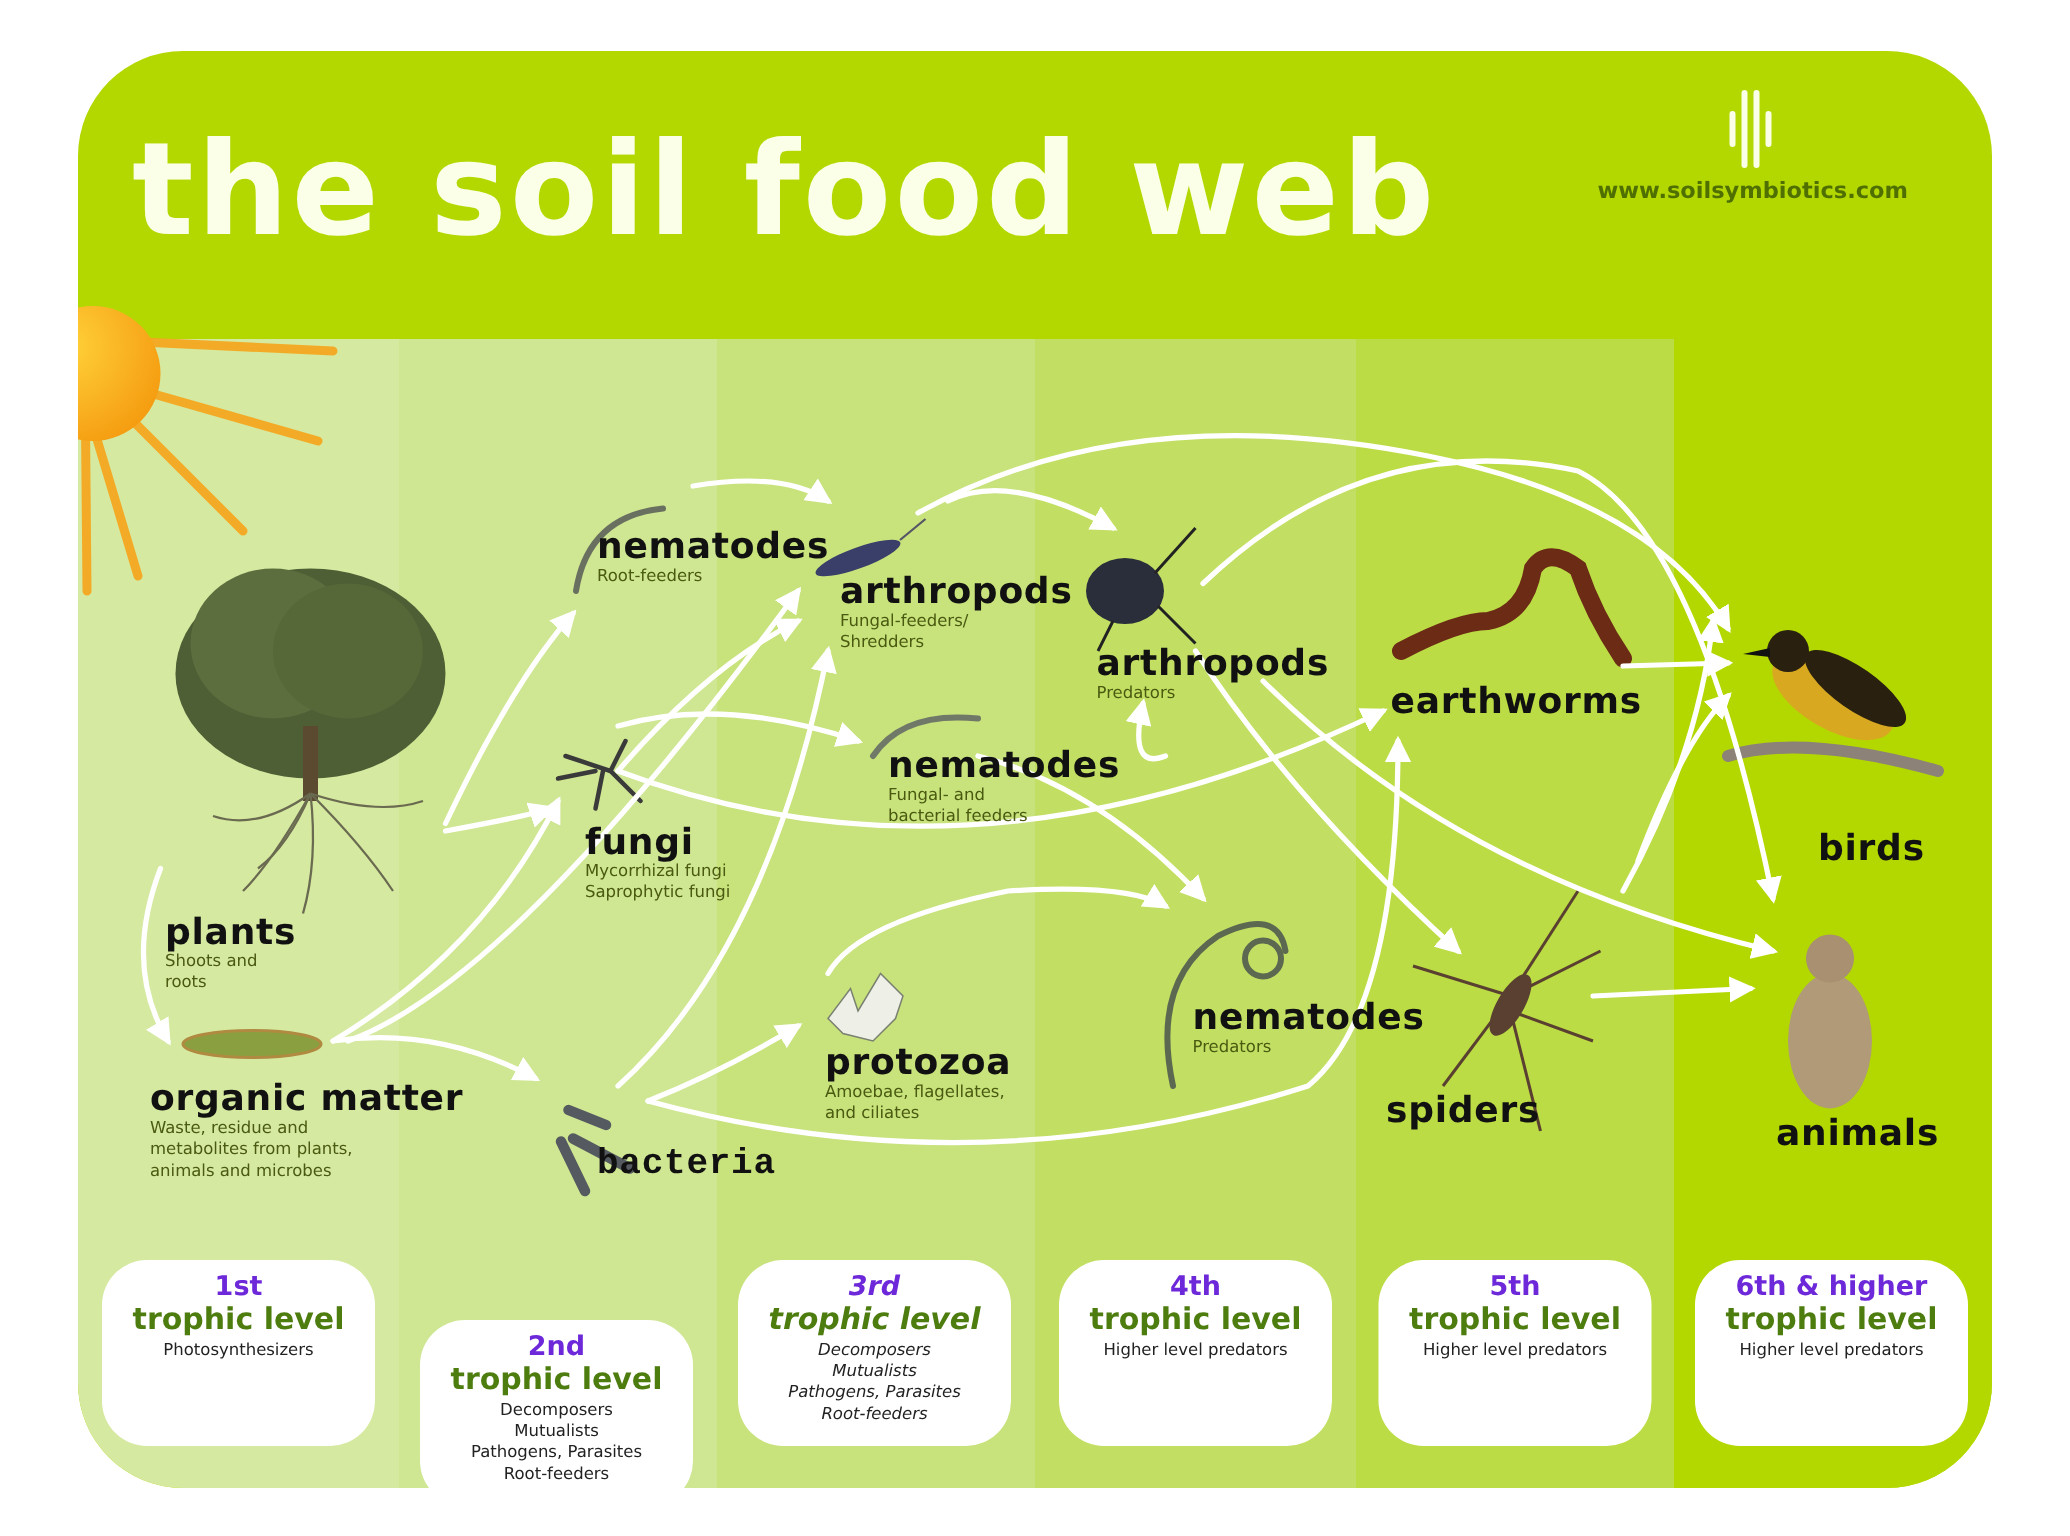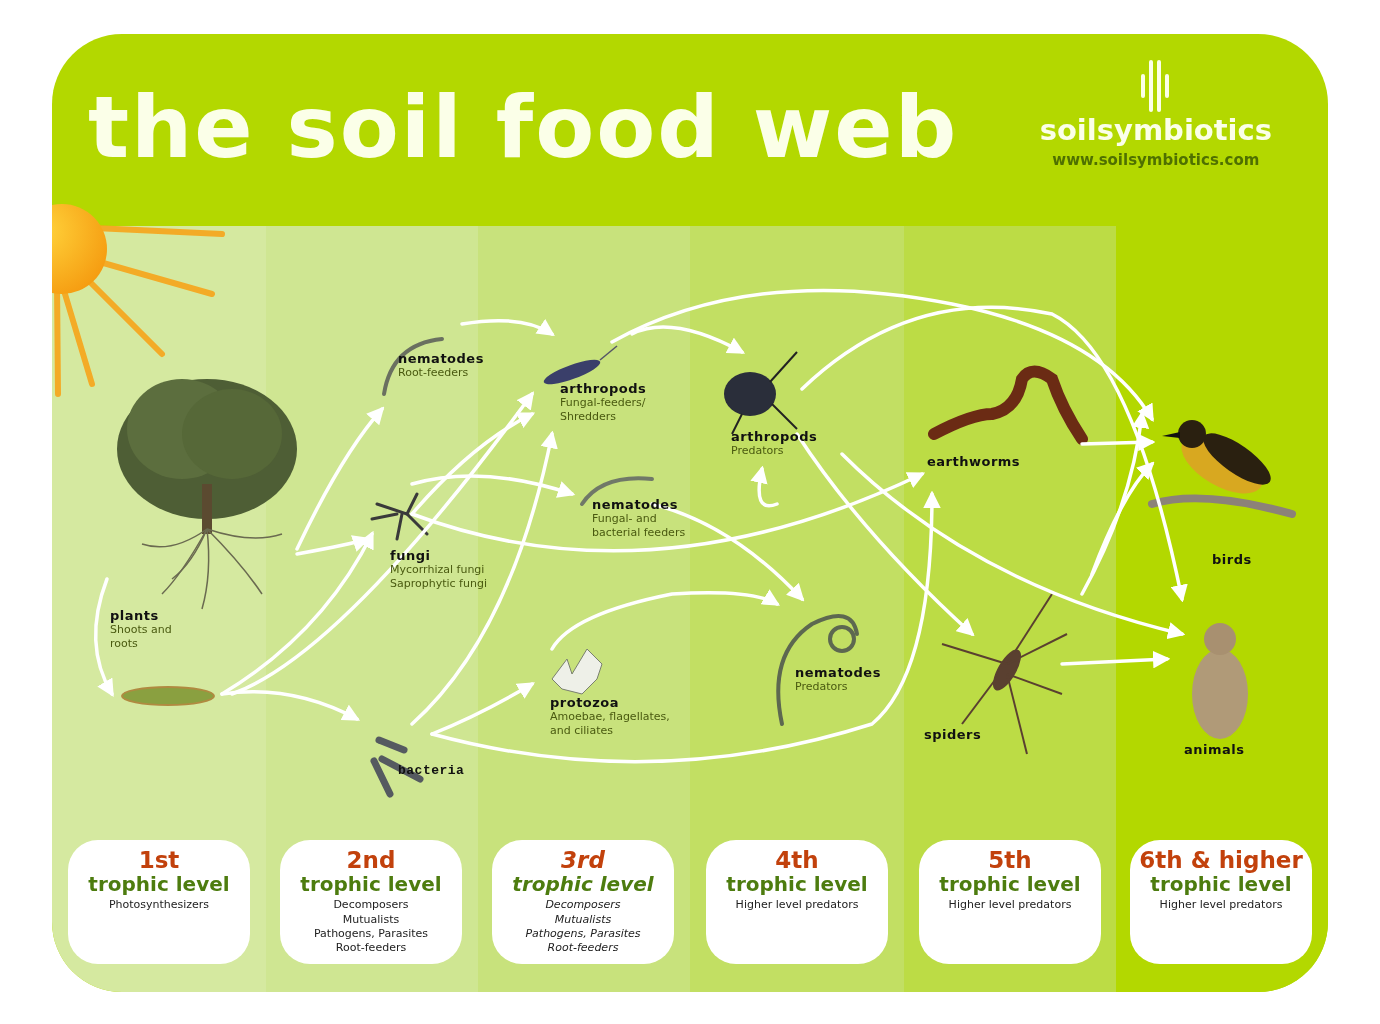--- a/index.html
+++ b/index.html
@@ -6,24 +6,24 @@
     body{width:1380px;height:1024px;position:relative;overflow:hidden;font-family:"DejaVu Sans",sans-serif;}
     .card{position:absolute;left:52px;top:34px;width:1276px;height:958px;border-radius:70px;background:#b3d800;overflow:hidden;}
     .title{position:absolute;left:36px;top:50px;font-family:"DejaVu Sans",sans-serif;font-weight:bold;font-size:86px;color:#fbffe8;letter-spacing:2px;line-height:1;}
     .brand{position:absolute;right:56px;top:26px;text-align:center;}
     .brand-logo{position:relative;width:30px;height:52px;margin:0 auto 4px auto;}
     .brand-logo span{position:absolute;top:0;width:4px;background:#fbffe8;border-radius:2px;}
     .brand-name{font-weight:bold;font-size:29px;color:#fbffe8;line-height:1;}
     .brand-url{font-weight:bold;font-size:15px;color:#4f7000;margin-top:6px;}
     .col{position:absolute;top:192px;height:766px;}
     .node{position:absolute;}
-    .node .name{font-weight:bold;font-size:13px;color:#111;line-height:1.05;letter-spacing:0.5px;}
+    .node .name{font-weight:bold;font-size:24px;color:#111;line-height:1.05;letter-spacing:0.5px;}
     .node .sub{font-size:11px;color:#4a5a10;line-height:1.3;}
     .level{position:absolute;top:806px;width:182px;height:124px;background:#fff;border-radius:30px;text-align:center;}
-    .level .num{font-weight:bold;font-size:23px;color:#c2410c;margin-top:8px;line-height:1.1;}
+    .level .num{font-weight:bold;font-size:18px;color:#6d28d9;margin-top:8px;line-height:1.1;}
     .level .tl{font-weight:bold;font-size:20px;color:#4d7c0f;line-height:1.15;}
     .level .desc{font-size:11px;color:#222;line-height:1.3;margin-top:2px;}
     svg.arrows{position:absolute;left:0;top:0;}
   </style>
 </head>
 <body>
 
 <div class="card">
 
   <div class="col" style="left:0;width:214px;background:#d5e9a0;"></div>
@@ -34,21 +34,20 @@
   <div class="col" style="left:1064px;width:212px;background:#b3d800;"></div>
 
   <div class="title">the soil food web</div>
   <div class="brand">
     <div class="brand-logo">
       <span style="left:0;top:14px;height:24px;"></span>
       <span style="left:8px;height:52px;"></span>
       <span style="left:16px;height:52px;"></span>
       <span style="left:24px;top:14px;height:24px;"></span>
     </div>
-    <div class="brand-name">soilsymbiotics</div>
     <div class="brand-url">www.soilsymbiotics.com</div>
   </div>
 
   <svg class="arrows" width="1276" height="958" viewBox="0 0 1276 958">
     <defs>
       <marker id="ah" viewBox="0 0 10 10" refX="8" refY="5" markerWidth="5" markerHeight="5" orient="auto">
         <path d="M0,0 L10,5 L0,10 z" fill="#ffffff"></path>
       </marker>
       <radialGradient id="sunG" cx="0.3" cy="0.3" r="0.8">
         <stop offset="0" stop-color="#ffd23a"></stop>
@@ -174,20 +173,26 @@
       <path d="M1040,540 Q1070,460 1100,430"></path>
       <path d="M1030,560 Q1080,470 1090,380"></path>
     </g>
   </svg>
 
   <div class="node" style="left:58px;top:575px;">
     <div class="name">plants</div>
     <div class="sub">Shoots and</div>
     <div class="sub">roots</div>
   </div>
+  <div class="node" style="left:48px;top:686px;">
+    <div class="name">organic matter</div>
+    <div class="sub">Waste, residue and</div>
+    <div class="sub">metabolites from plants,</div>
+    <div class="sub">animals and microbes</div>
+  </div>
   <div class="node" style="left:346px;top:318px;">
     <div class="name">nematodes</div>
     <div class="sub">Root-feeders</div>
   </div>
   <div class="node" style="left:338px;top:515px;">
     <div class="name">fungi</div>
     <div class="sub">Mycorrhizal fungi</div>
     <div class="sub">Saprophytic fungi</div>
   </div>
   <div class="node" style="left:346px;top:730px;font-family:Liberation Mono, monospace;">
@@ -227,21 +232,21 @@
   </div>
   <div class="node" style="left:1132px;top:709px;">
     <div class="name">animals</div>
   </div>
 
   <div class="level" style="left:16px;">
     <div class="num">1st</div>
     <div class="tl">trophic level</div>
     <div class="desc">Photosynthesizers</div>
   </div>
-  <div class="level" style="left:228px;">
+  <div class="level" style="left:228px;margin-top:40px;">
     <div class="num">2nd</div>
     <div class="tl">trophic level</div>
     <div class="desc">
       <div>Decomposers</div>
       <div>Mutualists</div>
       <div>Pathogens, Parasites</div>
       <div>Root-feeders</div>
     </div>
   </div>
   <div class="level" style="left:440px;font-style:italic;">

